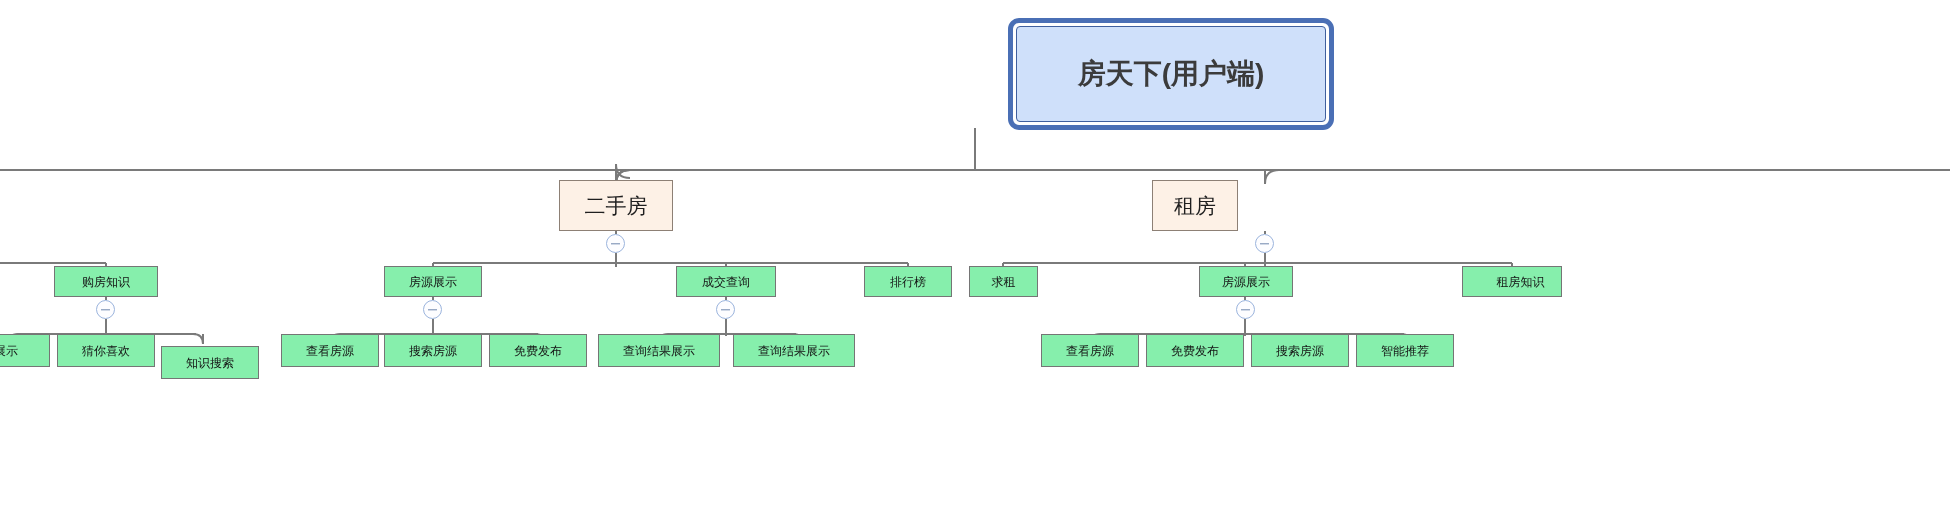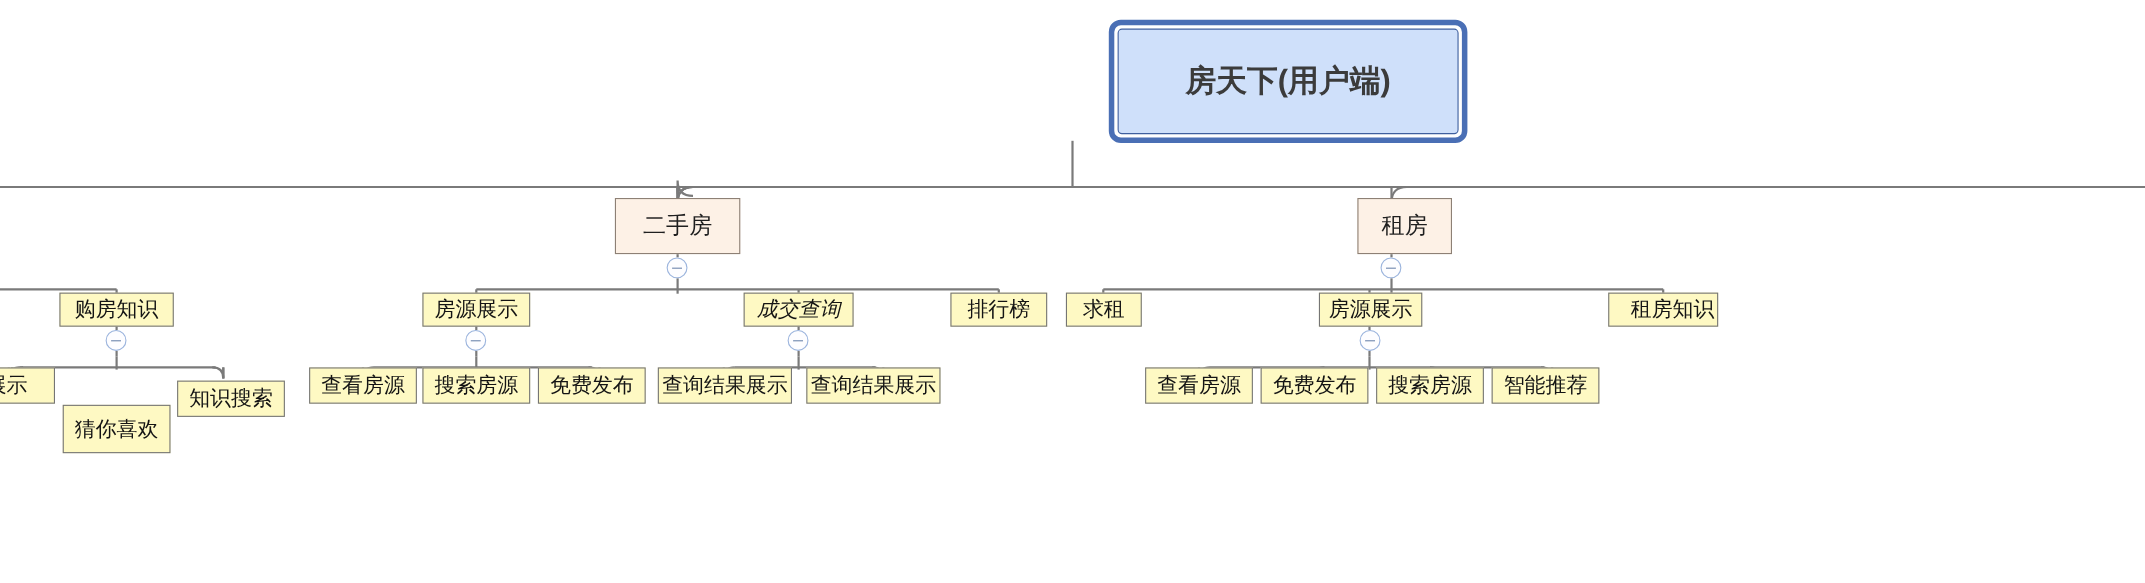--- a/index.html
+++ b/index.html
@@ -57,23 +57,23 @@
   
   .node.lvl2 {
     background: #fdf1e6;
     border: 1.5px solid #8d8075;
     font-size: 21px;
     color: #1f1f1f;
     z-index: 2;
   }
   
   .node.lvl3, .node.lvl4 {
-    background: #fef9c3;
+    background: #86efac;
     border: 1.5px solid #757575;
-    font-size: 19px;
+    font-size: 12px;
     color: #141414;
     z-index: 2;
   }
   .collapse-btn {
     position: absolute;
     width: 19px;
     height: 19px;
     box-sizing: border-box;
     border: 1.3px solid #9bb4dd;
     border-radius: 50%;
@@ -199,36 +199,36 @@
   <div class="root-halo" style="left:1008px; top:18px; width:326px; height:112px;"></div>
   <div class="node root" style="left:1016px; top:26px; width:310px; height:96px;">
     <span>房天下(用户端)</span>
   </div>
 
   <div class="node lvl2" style="left:559px; top:180px; width:114px; height:51px;">
     <span>二手房</span>
   </div>
   <div class="collapse-btn" style="left:606px; top:234px;"></div>
 
-  <div class="node lvl2" style="left:1234px; top:180px; width:86px; height:51px;">
+  <div class="node lvl2" style="left:1152px; top:180px; width:86px; height:51px;">
     <span>租房</span>
   </div>
   <div class="collapse-btn" style="left:1255px; top:234px;"></div>
 
   <div class="node lvl3" style="left:54px; top:266px; width:104px; height:31px;">
     <span>购房知识</span>
   </div>
   <div class="collapse-btn" style="left:96px; top:300px;"></div>
 
   <div class="node lvl3" style="left:384px; top:266px; width:98px; height:31px;">
     <span>房源展示</span>
   </div>
   <div class="collapse-btn" style="left:423px; top:300px;"></div>
 
-  <div class="node lvl3" style="left:676px; top:266px; width:100px; height:31px;font-style:italic;">
+  <div class="node lvl3" style="left:676px; top:266px; width:100px; height:31px;">
     <span>成交查询</span>
   </div>
   <div class="collapse-btn" style="left:716px; top:300px;"></div>
 
   <div class="node lvl3" style="left:864px; top:266px; width:88px; height:31px;">
     <span>排行榜</span>
   </div>
 
   <div class="node lvl3" style="left:969px; top:266px; width:69px; height:31px;">
     <span>求租</span>
@@ -240,21 +240,21 @@
   <div class="collapse-btn" style="left:1236px; top:300px;"></div>
 
   <div class="node lvl3" style="left:1462px; top:266px; width:100px; height:31px;padding-left:17px;">
     <span>租房知识</span>
   </div>
 
   <div class="node lvl4" style="left:-38px; top:334px; width:88px; height:33px;">
     <span>展示</span>
   </div>
 
-  <div class="node lvl4" style="left:57px; top:334px; width:98px; height:44px;margin-top:34px;">
+  <div class="node lvl4" style="left:57px; top:334px; width:98px; height:33px;">
     <span>猜你喜欢</span>
   </div>
 
   <div class="node lvl4" style="left:161px; top:334px; width:98px; height:33px;margin-top:12px;">
     <span>知识搜索</span>
   </div>
 
   <div class="node lvl4" style="left:281px; top:334px; width:98px; height:33px;">
     <span>查看房源</span>
   </div>

